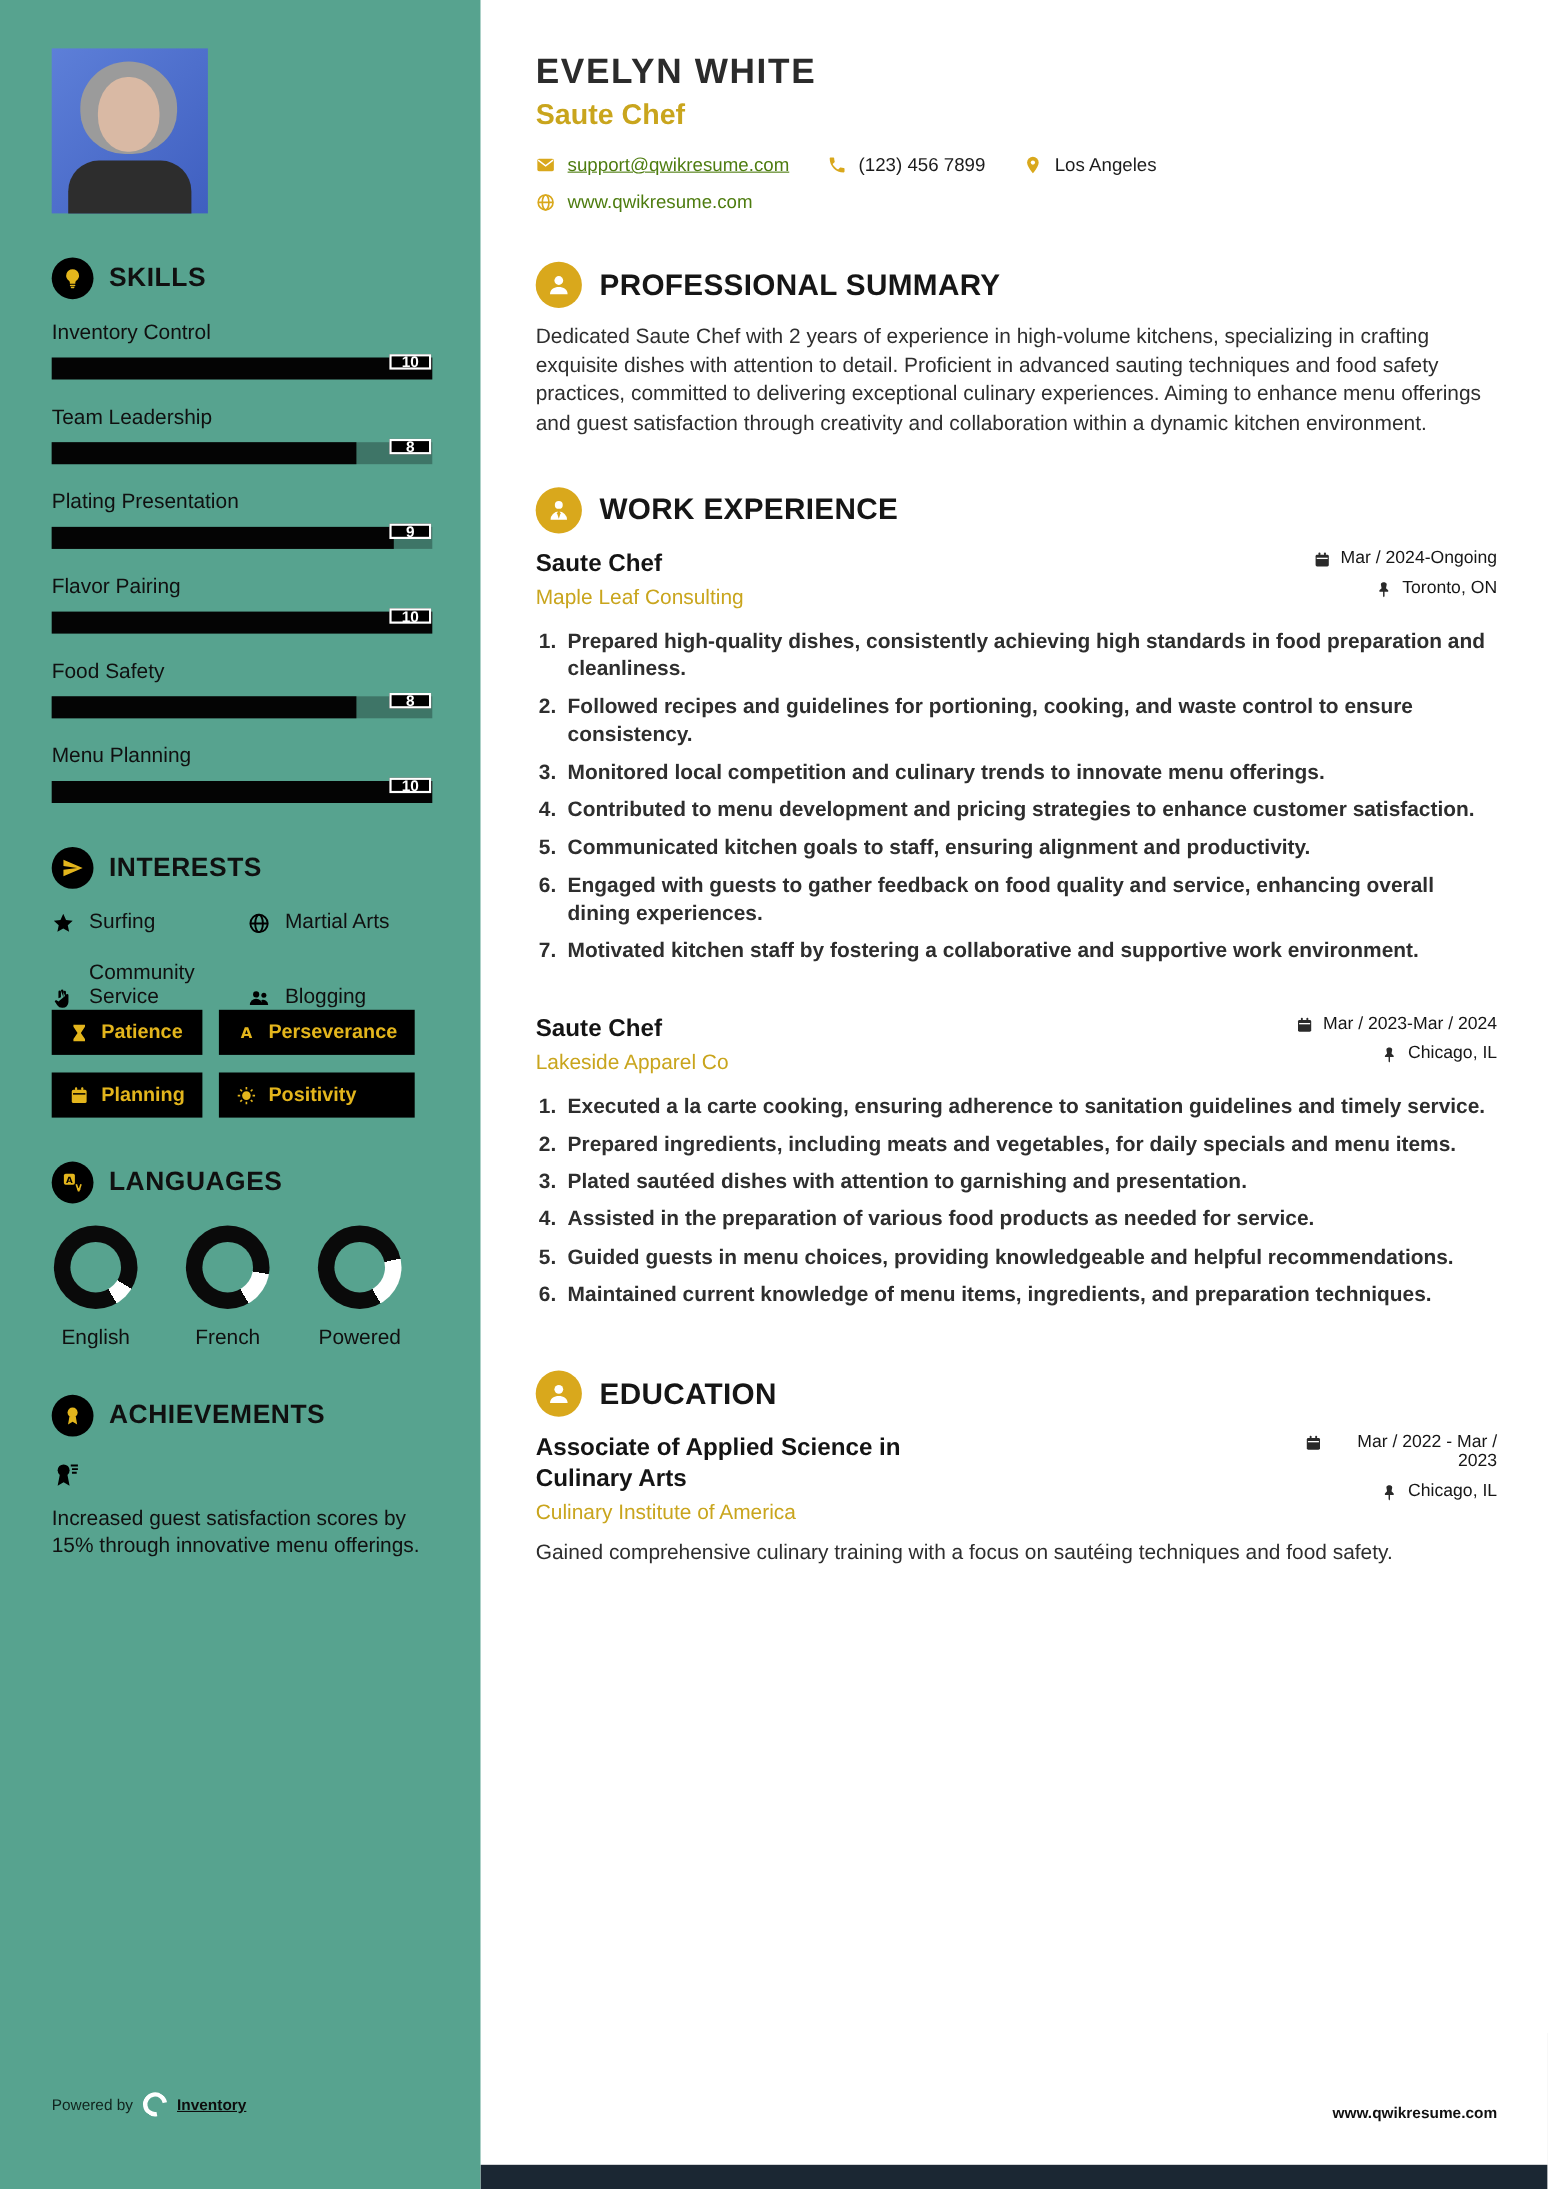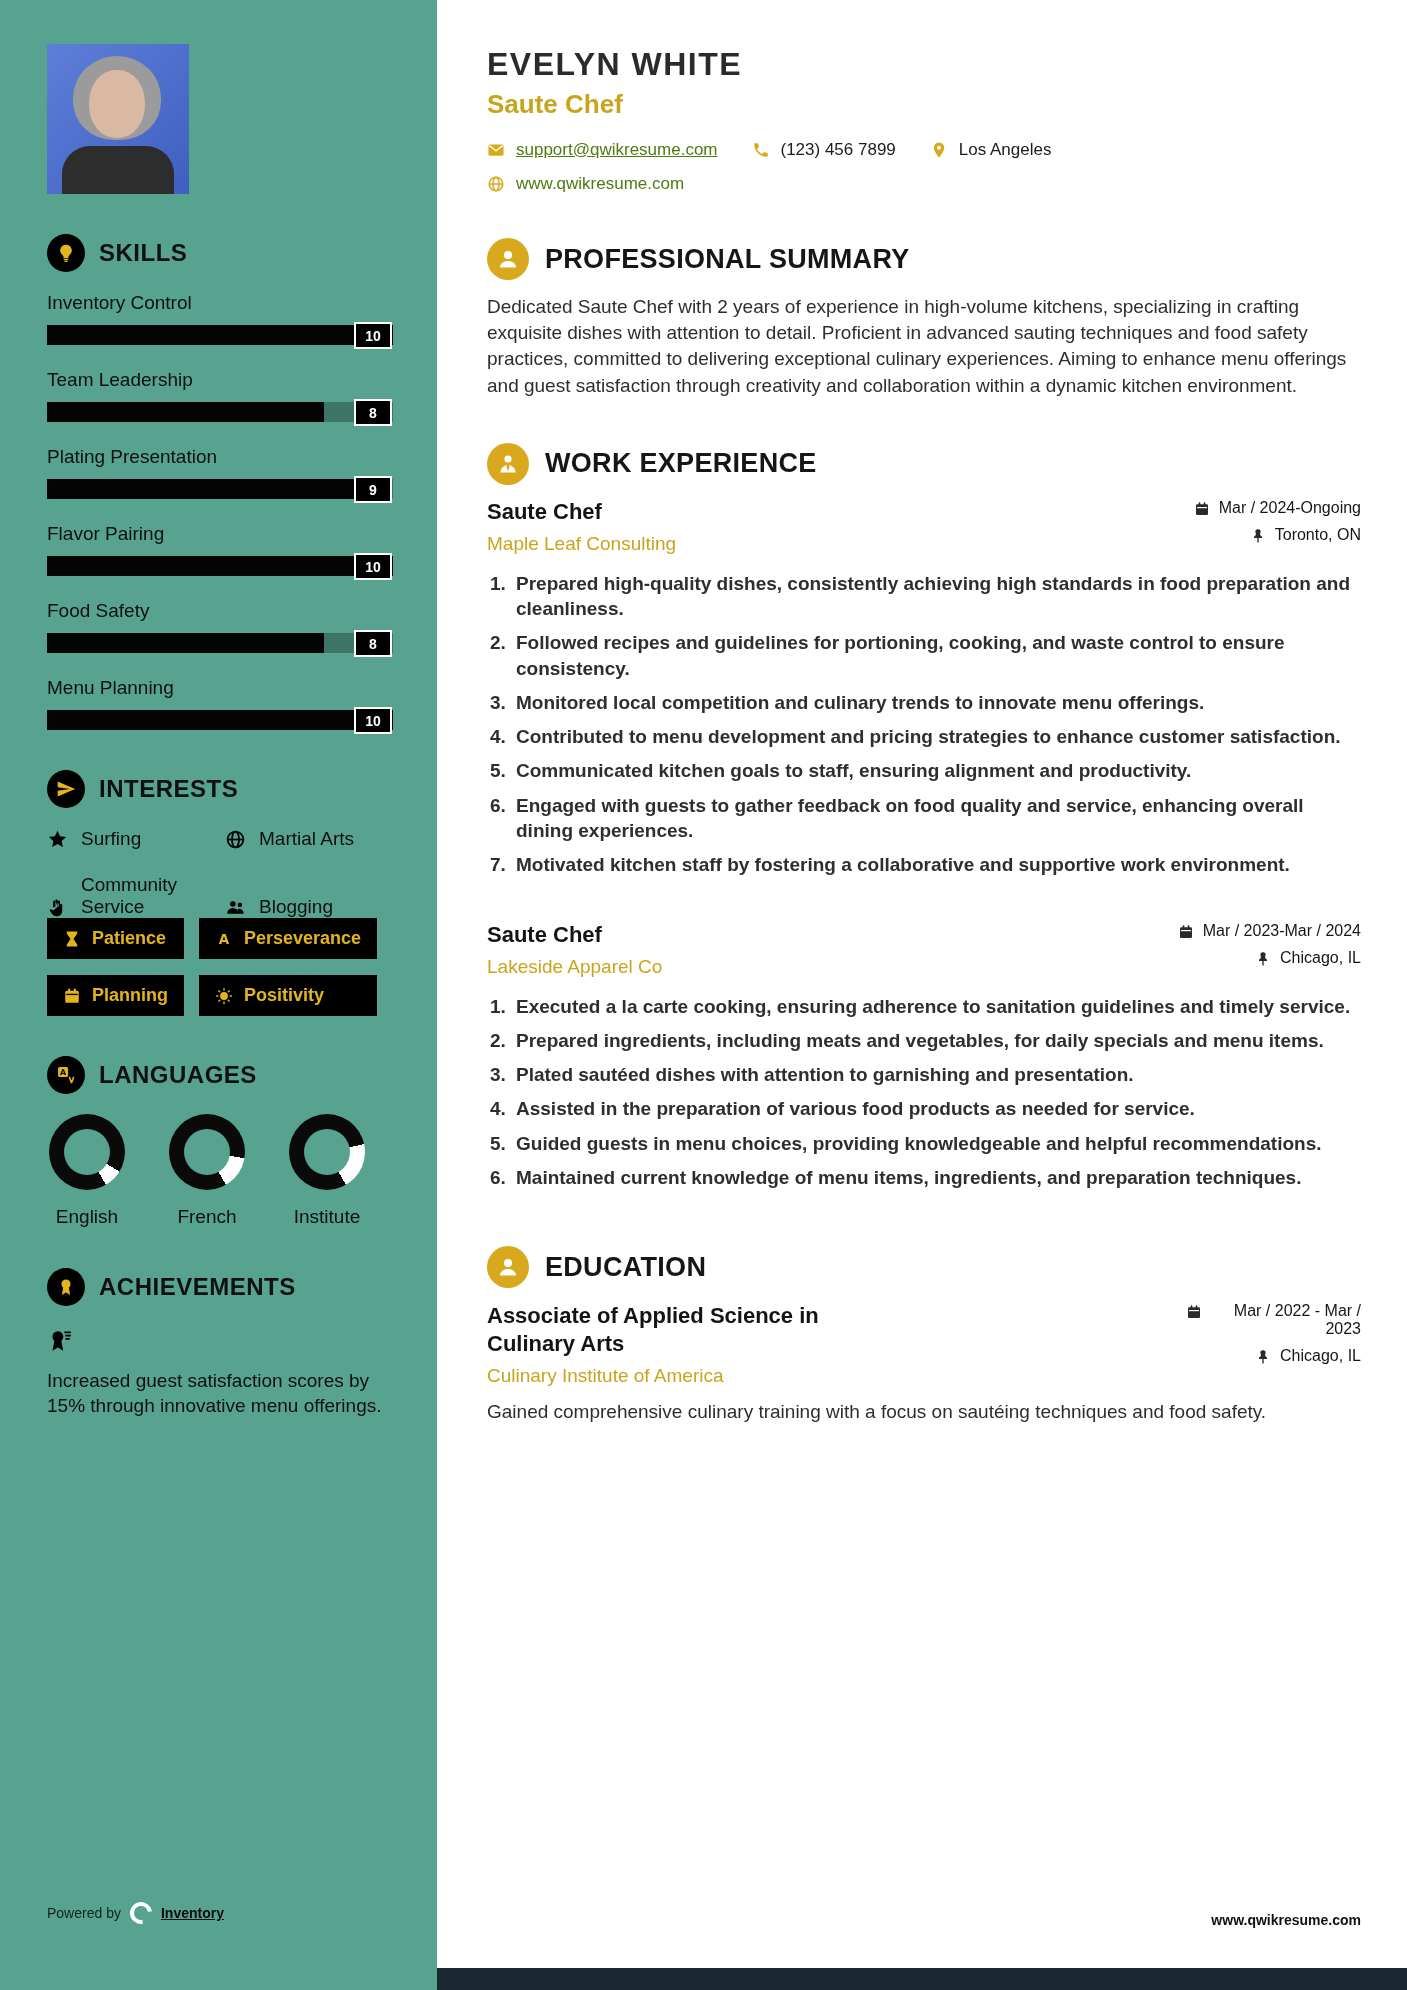--- a/index.html
+++ b/index.html
@@ -16,21 +16,21 @@
 
   .s-head { display:flex; align-items:center; gap:14px; margin:40px 0 20px; }
   .s-ico { width:38px; height:38px; border-radius:50%; background:#000; display:flex; align-items:center; justify-content:center; flex-shrink:0; }
   .s-ico svg { width:20px; height:20px; color:#E3B51C; }
   .s-head h2 { font-size:24px; font-weight:700; color:#101010; letter-spacing:.5px; }
 
   .skill { margin-bottom:24px; }
   .skill-label { font-size:19px; color:#101010; margin-bottom:11px; }
   .skill-bar { position:relative; height:20px; background:rgba(0,0,0,.28); width:346px; }
   .skill-fill { height:100%; background:#040404; }
-  .skill-badge { position:absolute; right:1px; top:-3px; width:38px; height:27px; background:#000; border:2px solid #fff;
+  .skill-badge { position:absolute; right:1px; top:-3px; width:38px; height:14px; background:#000; border:2px solid #fff;
                  color:#fff; font-size:14px; font-weight:700; display:flex; align-items:center; justify-content:center;text-align:center; }
 
   .interests-grid { display:grid; grid-template-columns:1fr 1fr; gap:24px 10px; }
   .interest { display:flex; gap:13px; align-items:flex-end; font-size:19px; color:#101010; }
   .interest .li-ico { width:21px; height:21px; color:#000; flex-shrink:0; margin-top:1px; }
   .li-ico svg { width:100%; height:100%; }
 
   .strengths-grid { display:grid; grid-template-columns:auto auto; gap:16px 15px; justify-content:start; }
   .strength-badge { display:inline-flex; align-items:center; gap:11px; background:#000; color:#E3B51C;
                     padding:10px 16px; font-size:18px; font-weight:700; }
@@ -255,21 +255,21 @@
       <div class="lang">
         <div class="donut" style="background: conic-gradient(from 150deg, rgb(10, 10, 10) 0deg, rgb(10, 10, 10) 92%, rgb(255, 255, 255) 92%, rgb(255, 255, 255) 100%);"></div>
         <div class="lang-label">English</div>
       </div>
       <div class="lang">
         <div class="donut" style="background: conic-gradient(from 150deg, rgb(10, 10, 10) 0deg, rgb(10, 10, 10) 86%, rgb(255, 255, 255) 86%, rgb(255, 255, 255) 100%);"></div>
         <div class="lang-label">French</div>
       </div>
       <div class="lang">
         <div class="donut" style="background: conic-gradient(from 150deg, rgb(10, 10, 10) 0deg, rgb(10, 10, 10) 80%, rgb(255, 255, 255) 80%, rgb(255, 255, 255) 100%);"></div>
-        <div class="lang-label">Institute</div>
+        <div class="lang-label">Powered</div>
       </div>
     </div>
 
     <div class="s-head">
       <span class="s-ico">
         <svg viewBox="0 0 24 24" fill="currentColor">
             <circle cx="12" cy="8.5" r="5.5"></circle>
             <path d="M8.6 12.6L7 21.5l5-2.9 5 2.9-1.6-8.9z"></path>
           </svg>
       </span>

